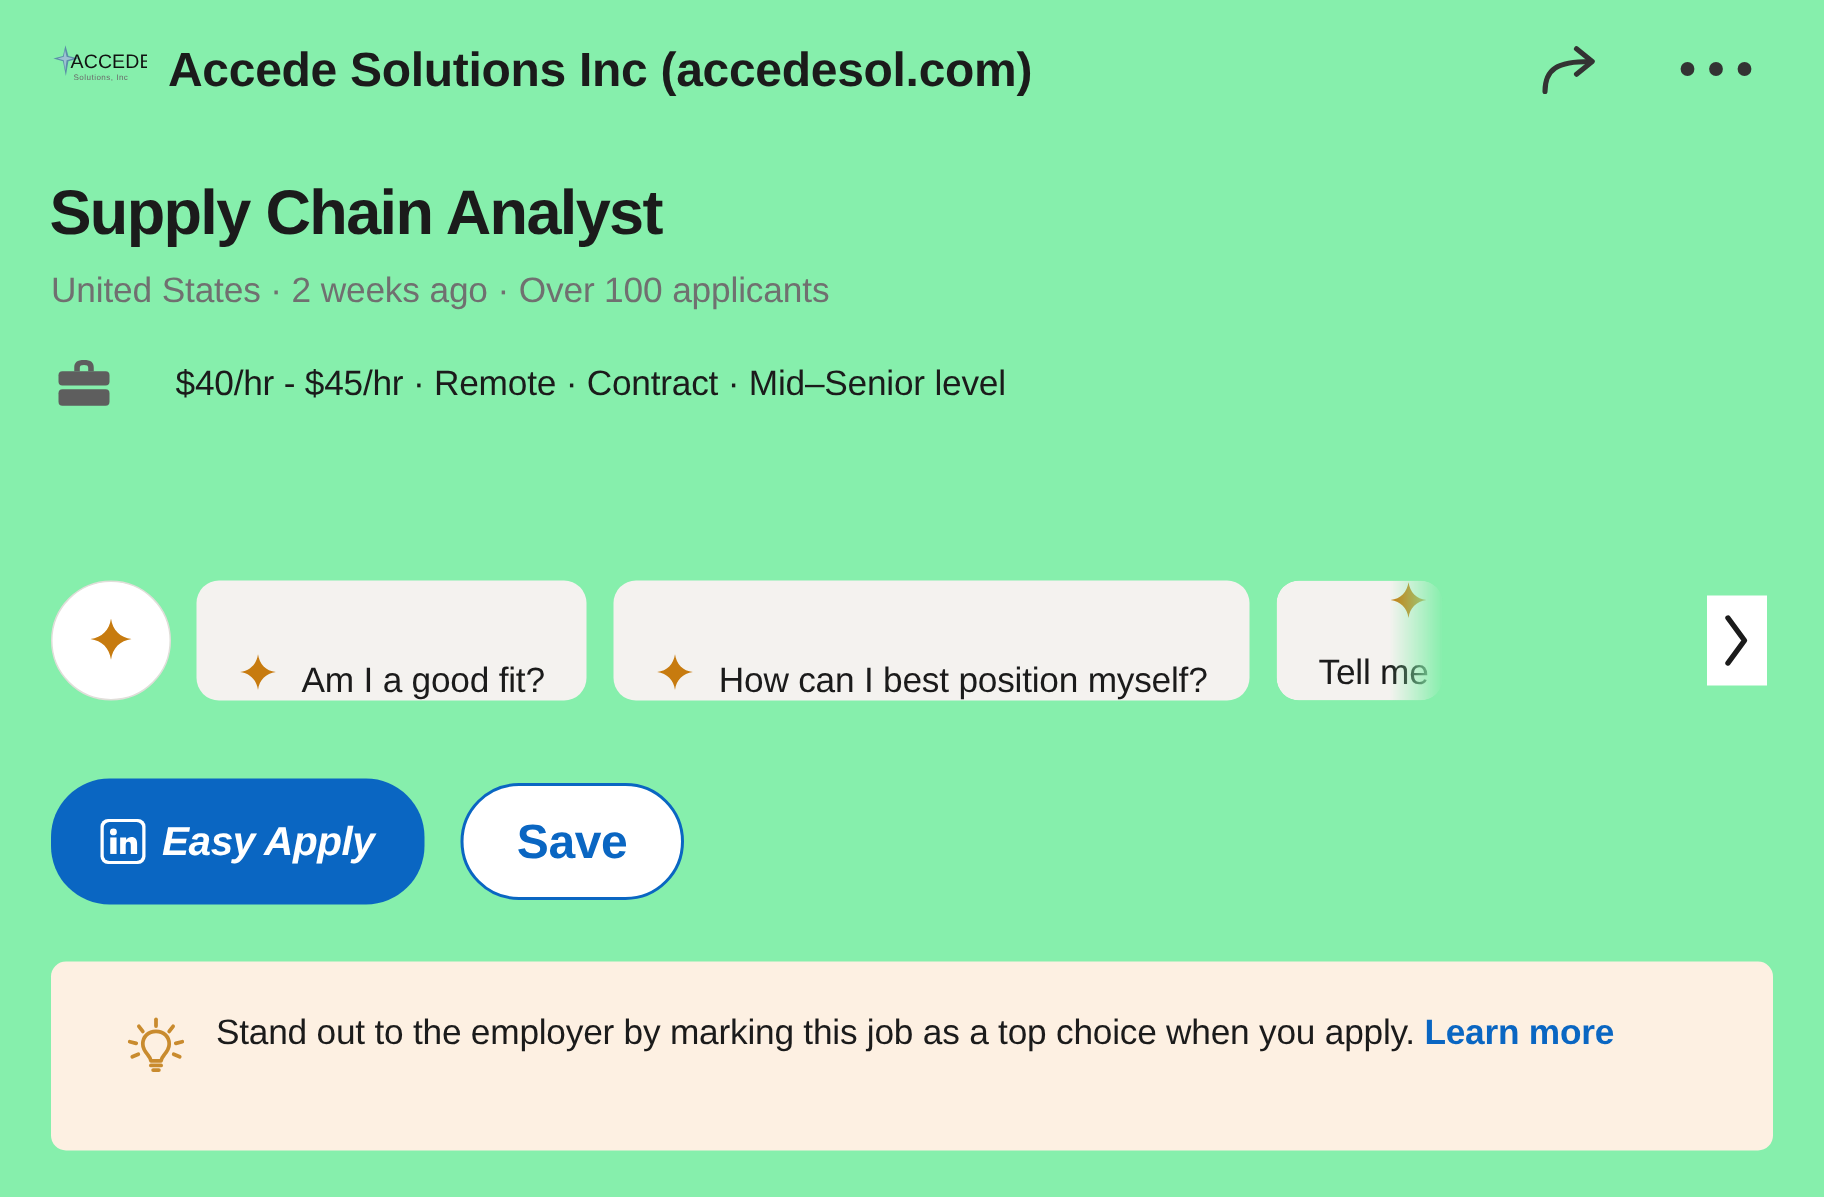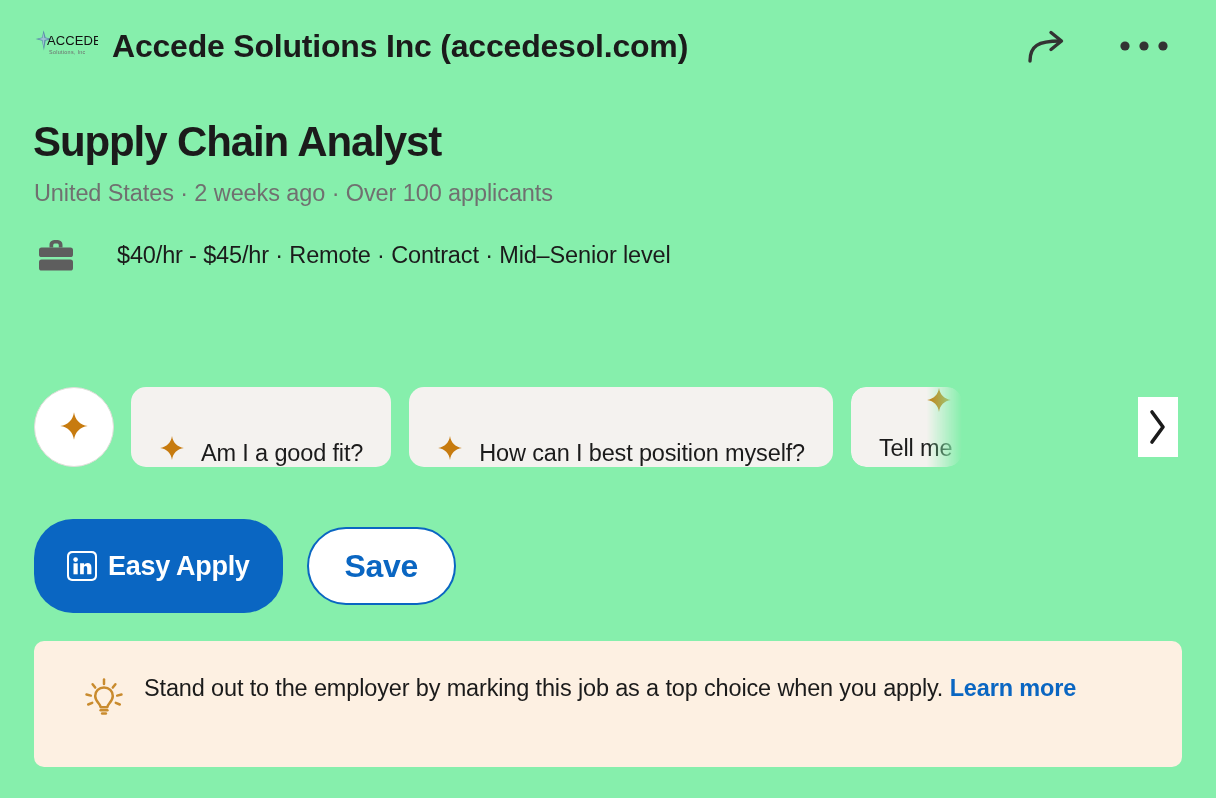--- a/index.html
+++ b/index.html
@@ -187,34 +187,35 @@
   .actions-row {
     position: absolute;
     top: 519px;
     left: 34px;
     display: flex;
     align-items: center;
     gap: 24px;
   }
 
   .btn-apply {
-    height: 94px;
+    height: 84px;
     background: #0a66c2;
     color: #ffffff;
     border: none;
     border-radius: 39px;
     font-size: 27px;
     font-weight: bold;
     letter-spacing: -0.3px;
     display: flex;
     align-items: center;
     gap: 11px;
     padding: 0 33px;
     cursor: pointer;
     font-family: "Liberation Sans", sans-serif;
+    font-style: italic;
   }
 
   .btn-save {
     height: 78px;
     background: #ffffff;
     color: #0a66c2;
     border: 2px solid #0a66c2;
     border-radius: 39px;
     font-size: 32px;
     font-weight: bold;

